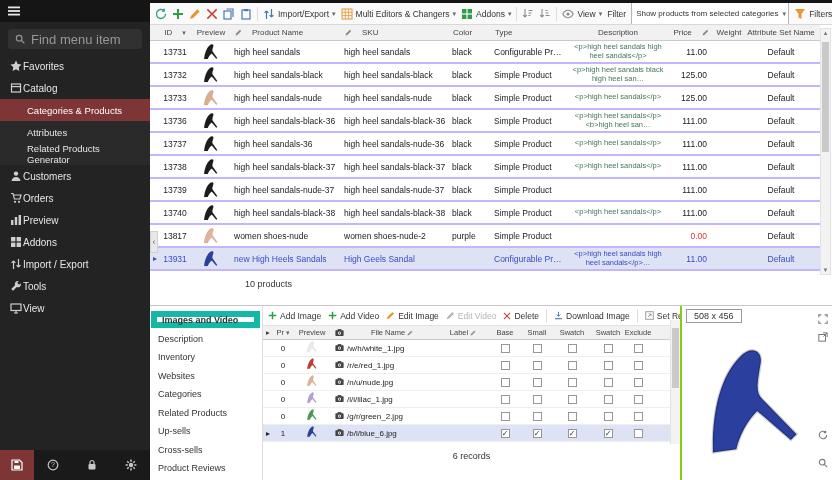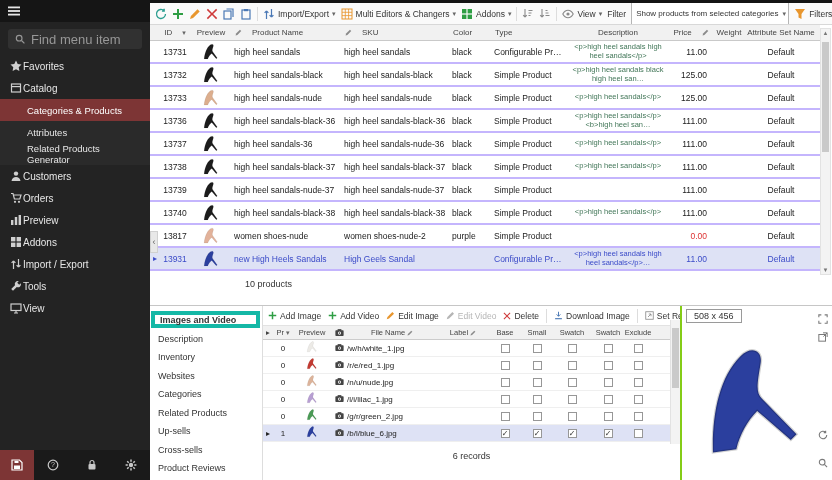--- a/index.html
+++ b/index.html
@@ -43,21 +43,21 @@
   .gut{font-size:8px;color:#555;padding:0;text-align:center}
   .gfooter{font-size:9px;color:#333;margin:8px 0 0 95px}
   .vscroll{position:absolute;right:1px;top:25px;height:247px;width:11px;background:#f3f3f3;border:1px solid #e2e2e2}
   .vthumb{position:absolute;left:1px;right:1px;top:13px;height:110px;background:#c9c9c9}
   .sarrow{position:absolute;left:0;right:0;font-size:6px;color:#777;text-align:center;cursor:pointer}
   .collapse{position:absolute;left:0;top:228px;width:8px;height:22px;background:#e8e8e8;color:#666;font-size:9px;display:flex;align-items:center;justify-content:center;cursor:pointer;border:1px solid #d0d0d0}
   
   .bottom{position:absolute;left:0;right:0;top:302px;bottom:0;border-top:1px solid #c6c6c6;display:flex;background:#fff}
   .dtabs{width:113px;border-right:1px solid #ddd;padding-top:5px;flex:none}
   .dtab{height:18.5px;display:flex;align-items:center;padding:0 8px;font-size:9px;color:#333;cursor:pointer}
-  .dtab.on{font-weight:bold;border:4px solid #14b8a6;height:17px;margin:0 2px 1.5px 1px;padding:0 5px}
+  .dtab.on{font-weight:bold;border:6px solid #14b8a6;height:17px;margin:0 2px 1.5px 1px;padding:0 5px}
   .bcontent{flex:1;position:relative}
   .bleft{position:absolute;left:0;top:0;right:152px;bottom:0}
   .btoolbar{height:20px;display:flex;align-items:center;gap:7px;padding:0 5px;font-size:8.5px;color:#333;border-bottom:1px solid #e2e2e2;white-space:nowrap;overflow:hidden}
   .bgw{--bc:10px 20px 38px 16px 90px 52px 32px 32px 38px 34px 26px}
   .bghead{display:grid;grid-template-columns:var(--bc);height:14px;background:#f1f1f1;border-bottom:1px solid #ccc;font-size:7.5px;color:#444;align-items:center}
   .bhc{display:flex;align-items:center;justify-content:center;gap:2px;overflow:hidden;cursor:pointer}
   .bhc.hl{justify-content:center}
   .brow{display:grid;grid-template-columns:var(--bc);height:17px;border-bottom:1px solid #efefef;align-items:center;cursor:pointer;background:#fff}
   .brow.sel{background:#dee2f5}
   .bcell{font-size:8px;color:#222;text-align:center;overflow:hidden;white-space:nowrap}

